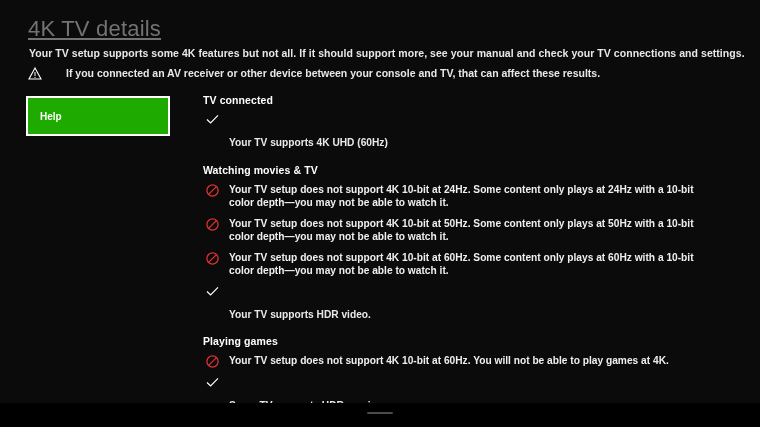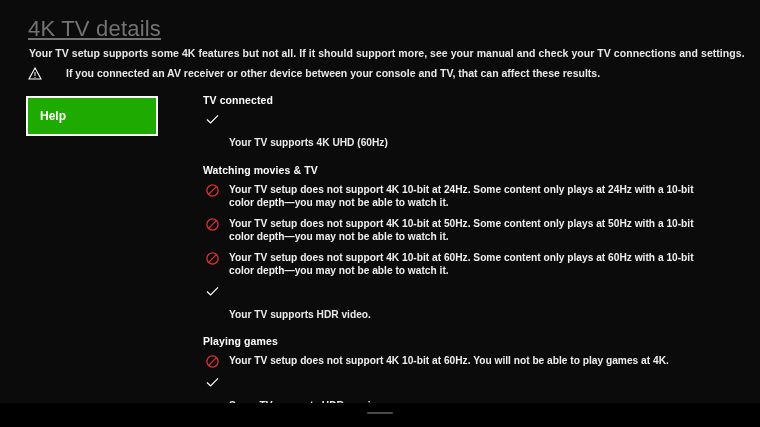--- a/index.html
+++ b/index.html
@@ -55,29 +55,29 @@
   }
   .warning-text {
     font-size: 10.5px;
     font-weight: 700;
     color: #e8e8e8;
   }
   .help-button {
     position: absolute;
     left: 26px;
     top: 96px;
-    width: 132px;
+    width: 144px;
     height: 40px;
     background: #1faa00;
     border: 2px solid #ffffff;
     box-sizing: border-box;
     display: flex;
     align-items: center;
     padding-left: 12px;
-    font-size: 12px;
+    font-size: 10px;
     font-weight: 700;
     color: #ffffff;
     cursor: pointer;
   }
   .content {
     position: absolute;
     left: 203px;
     top: 94px;
     width: 540px;
   }

